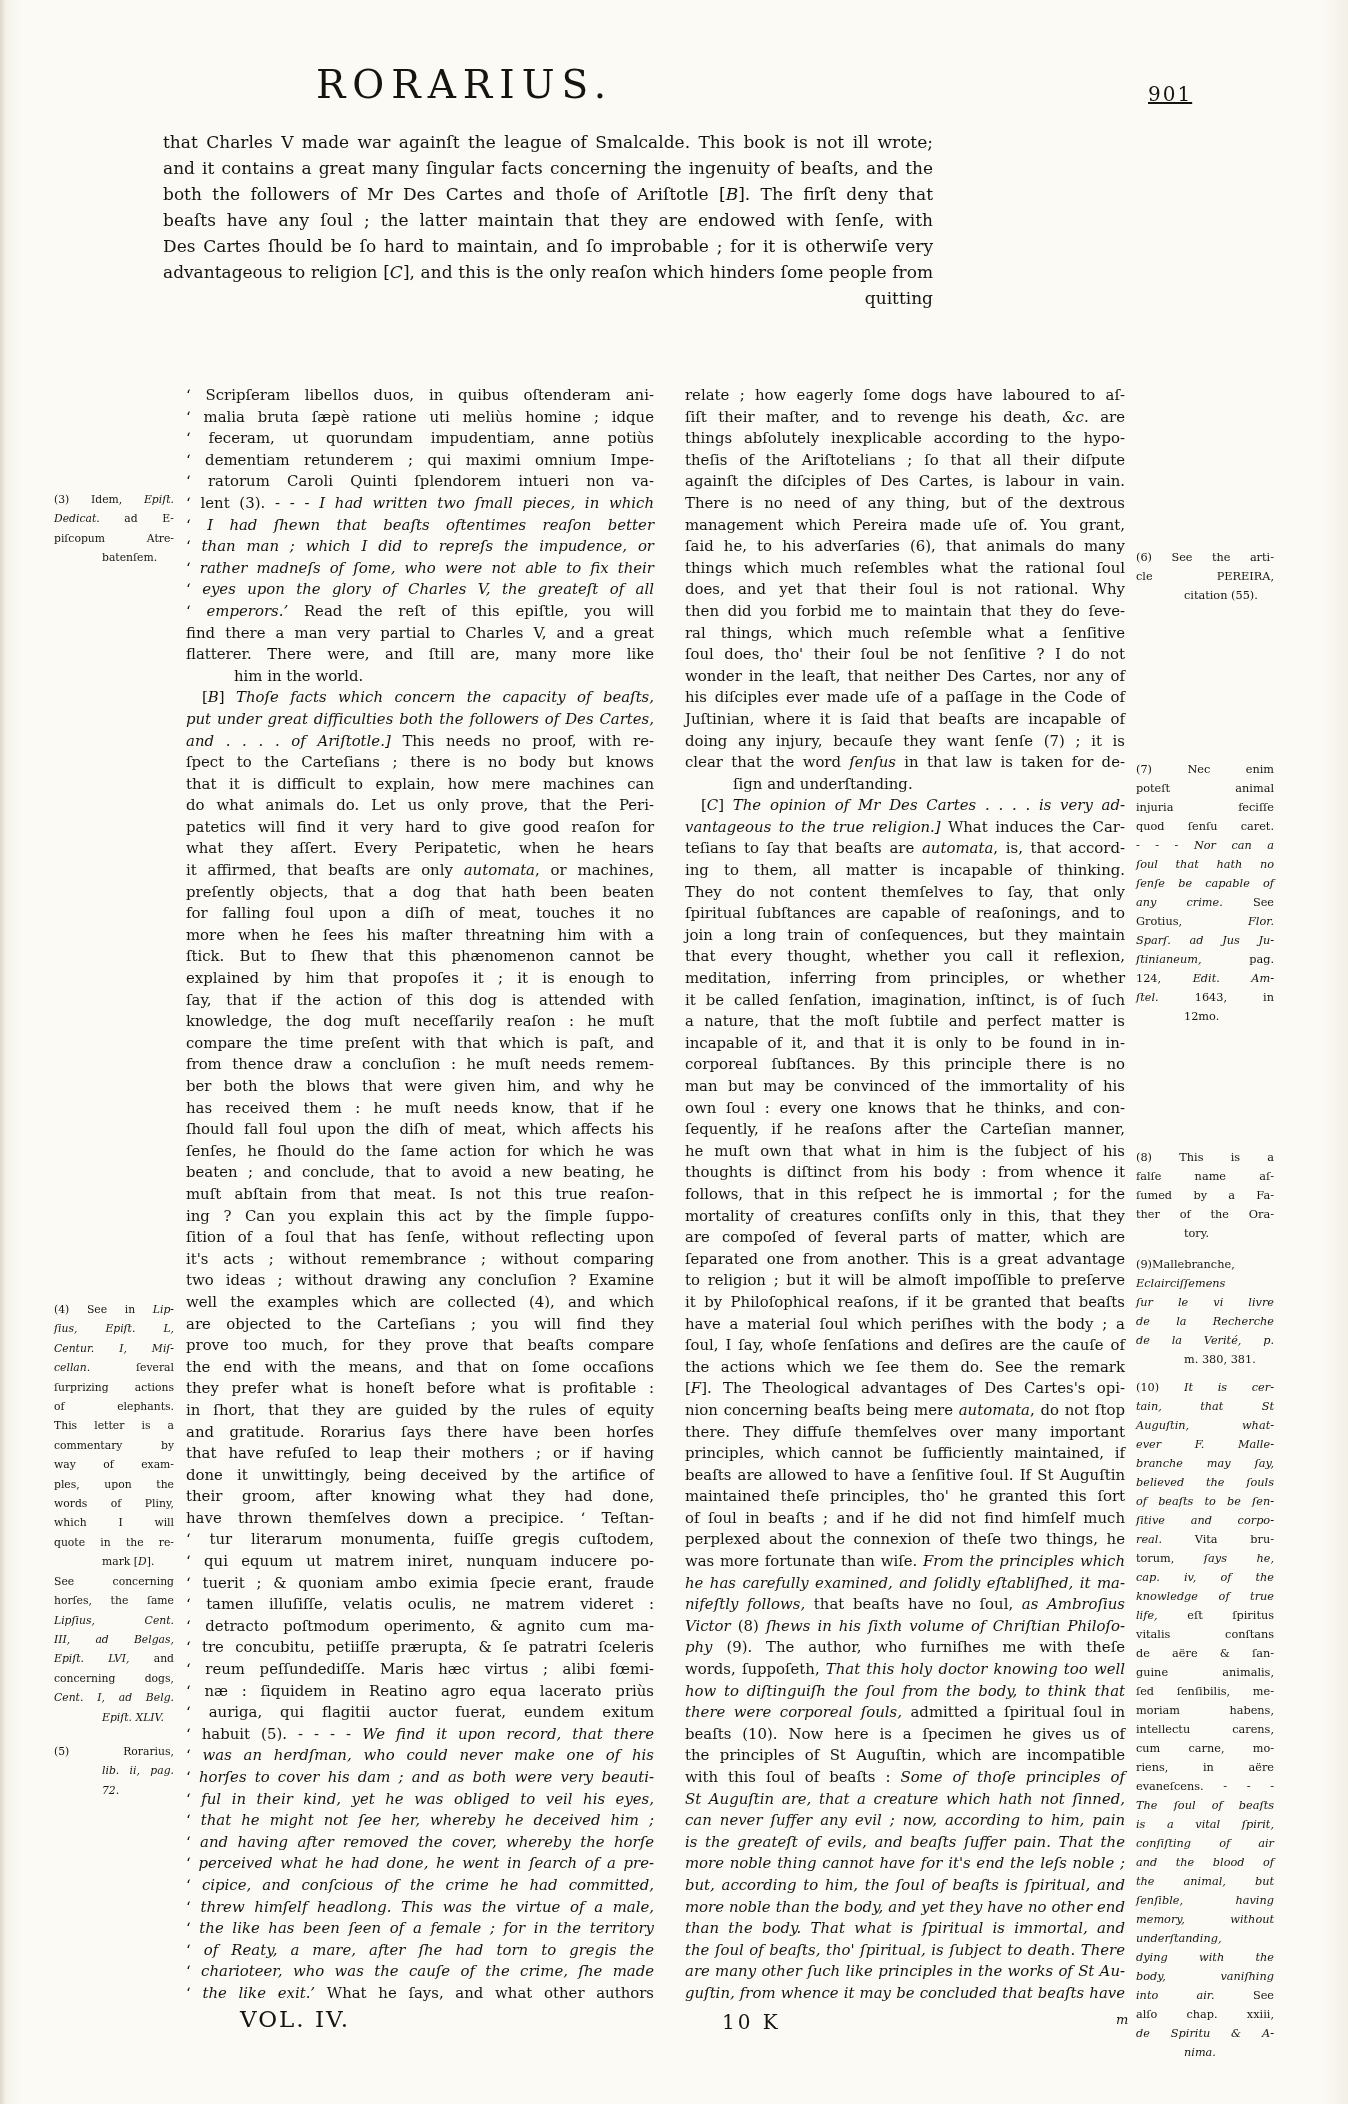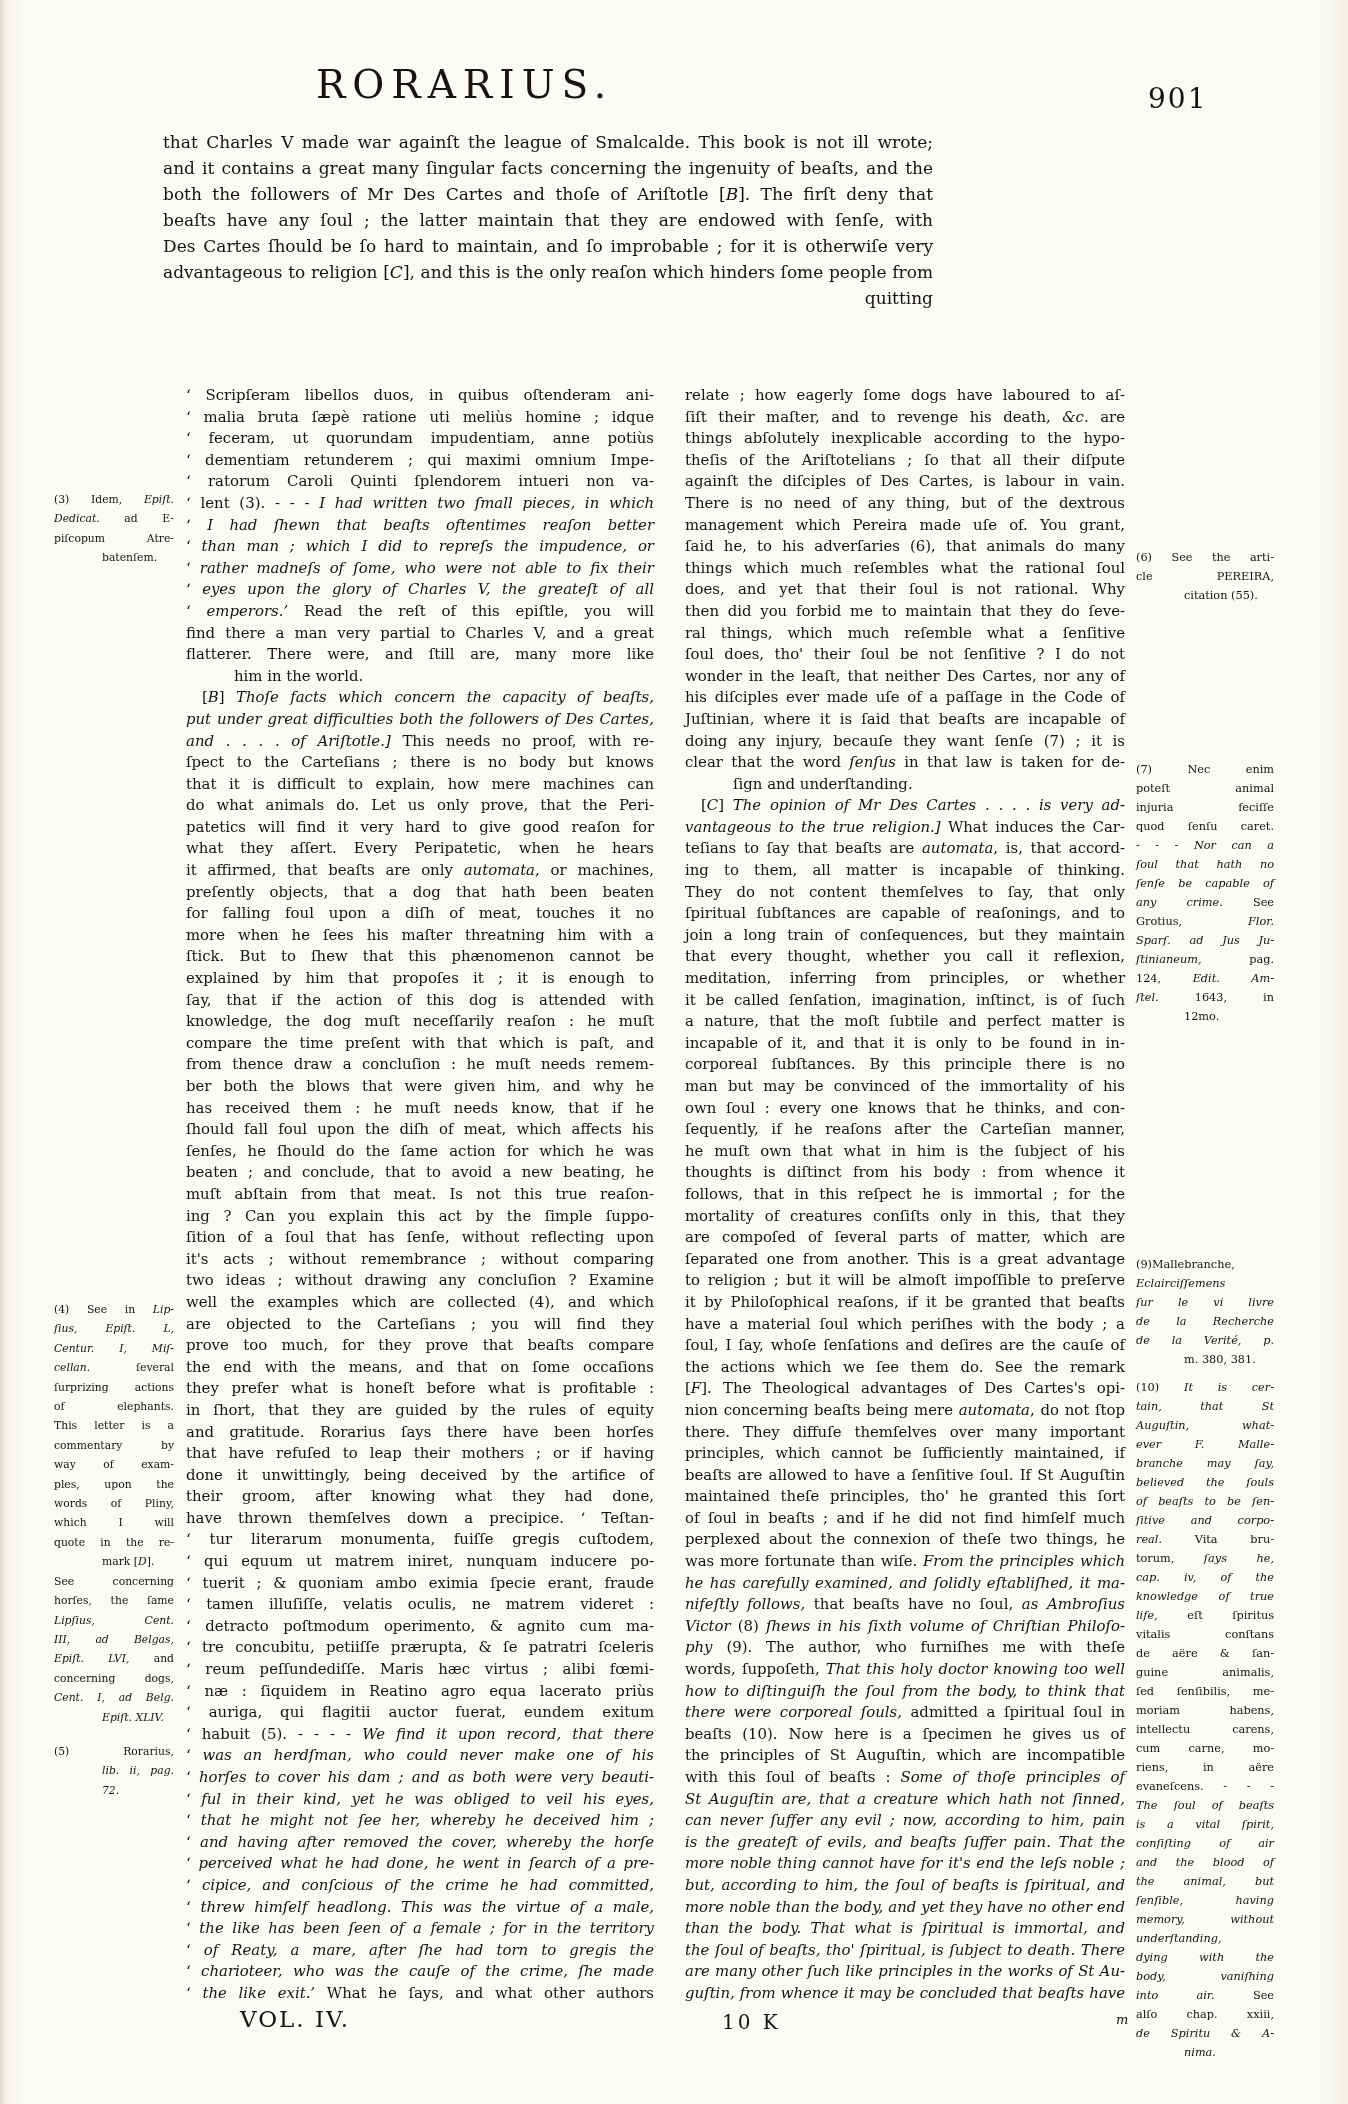--- a/index.html
+++ b/index.html
@@ -6,21 +6,21 @@
   .page{position:relative;width:1348px;height:2104px;margin:0 auto;
     font-family:"DejaVu Serif","Liberation Serif",serif;color:#17140f;
     background:linear-gradient(90deg,#ddd7cb 0px,#f4f2ea 6px,#fbfaf5 22px,#fbfaf5 1322px,#f2efe7 1348px);
     overflow:hidden;}
   .ln{text-align:justify;text-align-last:justify;}
   .ln.nj{text-align-last:left;margin-left:48px;}
   .ln.rt{text-align-last:right;}
   .ln.ind{padding-left:16px;}
   .it{font-style:italic;}
   .title{position:absolute;left:316px;top:62px;font-size:39px;letter-spacing:7px;white-space:nowrap;}
-  .pnum{position:absolute;left:1148px;top:82px;font-size:28px;letter-spacing:2px;}
+  .pnum{position:absolute;left:1148px;top:82px;font-size:20px;letter-spacing:2px;text-decoration:underline;}
   .intro{position:absolute;left:163px;top:129px;width:770px;font-size:17px;line-height:26px;}
   .col{position:absolute;top:385px;font-size:14.9px;line-height:21.6px;}
   .colL{left:186px;width:468px;}
   .colR{left:685px;width:440px;}
   .note{position:absolute;}
   .nL{left:54px;width:120px;font-size:10.8px;line-height:19.4px;}
   .nR{left:1136px;width:138px;font-size:11.3px;line-height:19px;}
   .vol{position:absolute;left:240px;top:2006px;font-size:23px;letter-spacing:2px;}
   .sig{position:absolute;left:722px;top:2010px;font-size:20px;letter-spacing:3px;}
   .catch{position:absolute;left:1116px;top:2012px;font-size:13px;font-style:italic;}
@@ -246,20 +246,27 @@
       <div class="ln"><span class="it">ſoul that hath no</span></div>
       <div class="ln"><span class="it">ſenſe be capable of</span></div>
       <div class="ln"><span class="it">any crime.</span><span>  See</span></div>
       <div class="ln"><span>Grotius, </span><span class="it">Flor.</span></div>
       <div class="ln"><span class="it">Sparſ. ad Jus Ju-</span></div>
       <div class="ln"><span class="it">ſtinianeum,</span><span> pag.</span></div>
       <div class="ln"><span>124, </span><span class="it">Edit. Am-</span></div>
       <div class="ln"><span class="it">ſtel.</span><span> 1643, in</span></div>
       <div class="ln nj"><span>12mo.</span></div>
     </aside>
+  <aside class="note nR" style="top:1148px">
+      <div class="ln"><span>(8) This is a</span></div>
+      <div class="ln"><span>falſe name aſ-</span></div>
+      <div class="ln"><span>ſumed by a Fa-</span></div>
+      <div class="ln"><span>ther of the Ora-</span></div>
+      <div class="ln nj"><span>tory.</span></div>
+    </aside>
   <aside class="note nR" style="top:1255px">
       <div class="ln"><span>(9)Mallebranche,</span></div>
       <div class="ln"><span class="it">Eclairciſſemens</span></div>
       <div class="ln"><span class="it">ſur le vi livre</span></div>
       <div class="ln"><span class="it">de la Recherche</span></div>
       <div class="ln"><span class="it">de la Verité, p.</span></div>
       <div class="ln nj"><span>m. 380, 381.</span></div>
     </aside>
   <aside class="note nR" style="top:1378px">
       <div class="ln"><span>(10) </span><span class="it">It is cer-</span></div>

